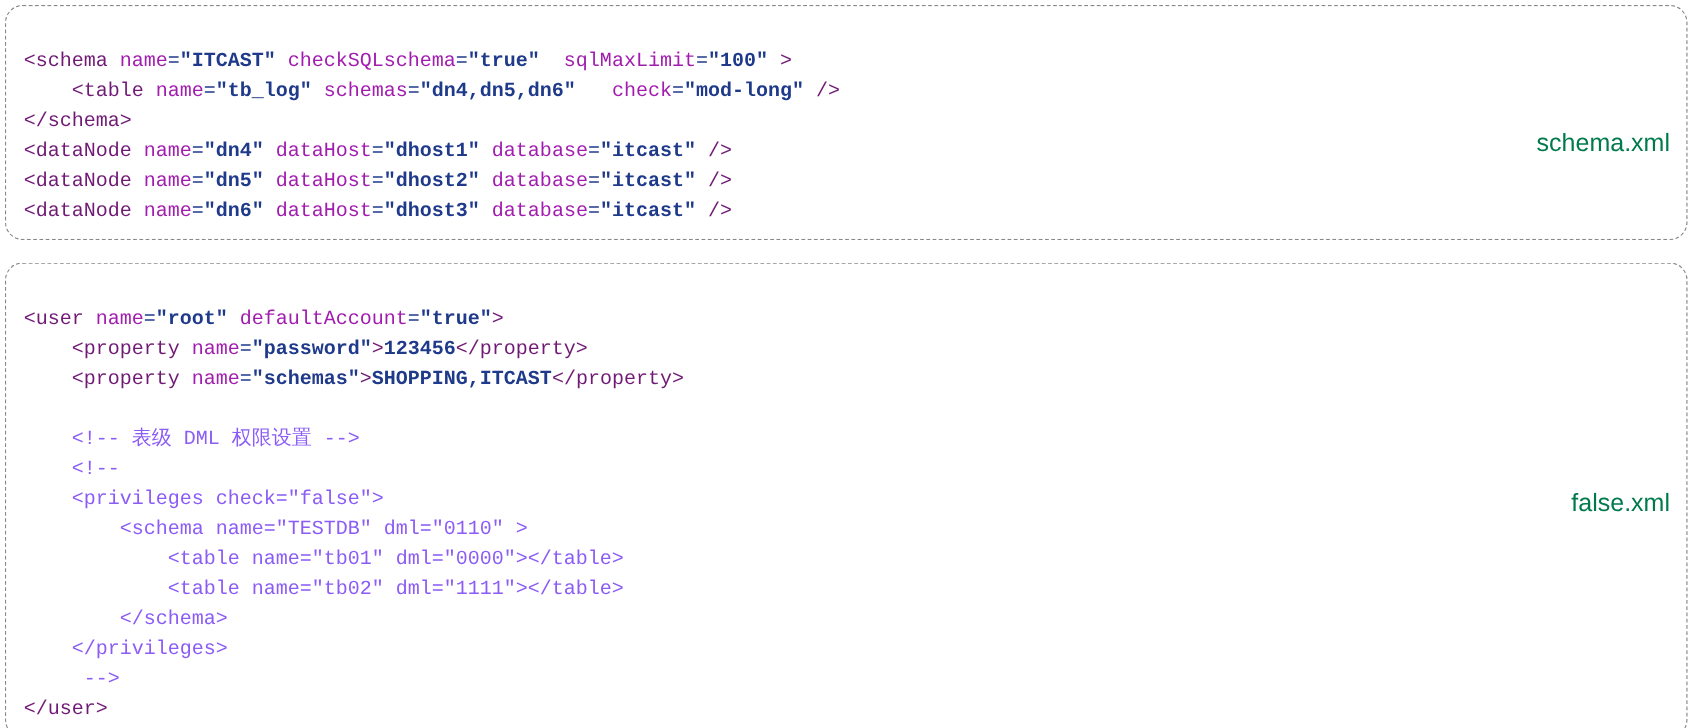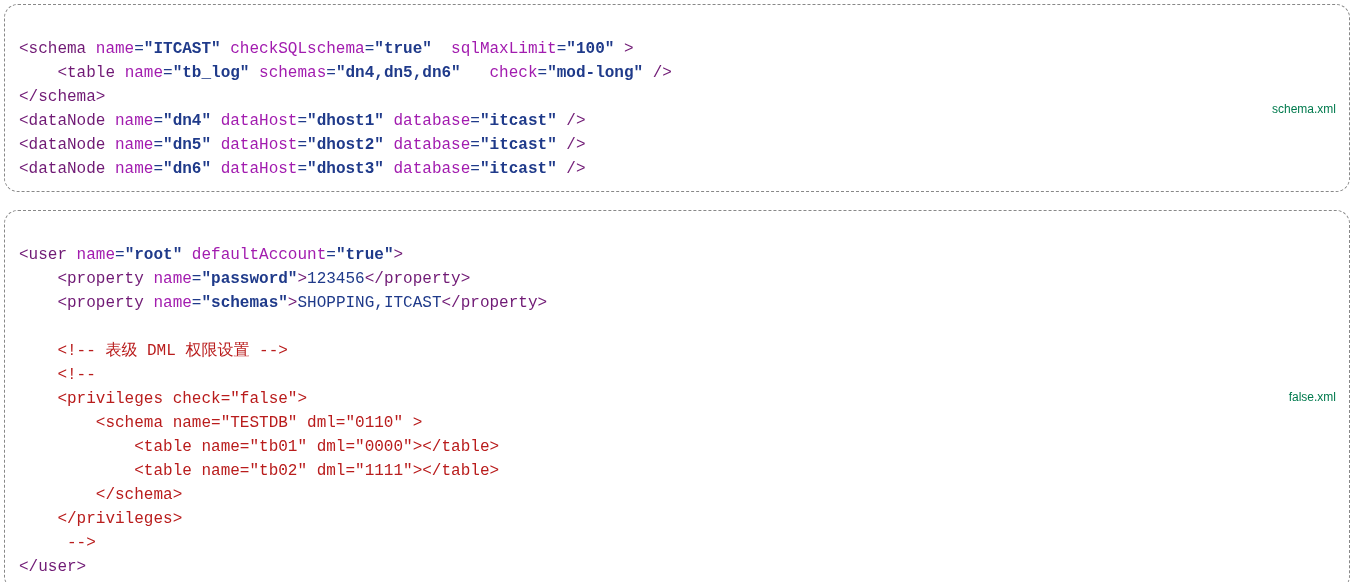--- a/index.html
+++ b/index.html
@@ -18,30 +18,30 @@
     margin-bottom: 18px;
     position: relative;
     white-space: pre;
     overflow: hidden;
   }
   .label {
     position: absolute;
     right: 18px;
     font-family: "Segoe UI", Arial, sans-serif;
     color: #007a4d;
-    font-size: 12px;
+    font-size: 20px;
   }
   .label1 { top: 100px; }
   .label2 { top: 388px; }
   .tag { color: #701a75; }       
   .attr { color: #a21caf; }      
   .eq { color: #1f3a8a; }
   .str { color: #1f3a8a; font-weight: bold; } 
-  .cmt { color: #b91c1c; }       
-  .bold { font-weight: normal; }
+  .cmt { color: #8b5cf6; }       
+  .bold { font-weight: bold; }
   .txt { color: #1f3a8a; }
 </style>
 </head>
 <body>
 
 <div class="block">
 <span class="tag"><span>&lt;schema </span></span><span class="attr">name</span><span class="eq">=</span><span class="str">"ITCAST"</span><span class="attr"> checkSQLschema</span><span class="eq">=</span><span class="str">"true"</span><span class="attr">  sqlMaxLimit</span><span class="eq">=</span><span class="str">"100"</span><span class="tag"> &gt;</span>
 <span class="tag">    &lt;table </span><span class="attr">name</span><span class="eq">=</span><span class="str">"tb_log"</span><span class="attr"> schemas</span><span class="eq">=</span><span class="str">"dn4,dn5,dn6"</span><span class="attr">   check</span><span class="eq">=</span><span class="str">"mod-long"</span><span class="tag"> /&gt;</span>
 <span class="tag">&lt;/schema&gt;</span>
 <span class="tag">&lt;dataNode </span><span class="attr">name</span><span class="eq">=</span><span class="str">"dn4"</span><span class="attr"> dataHost</span><span class="eq">=</span><span class="str">"dhost1"</span><span class="attr"> database</span><span class="eq">=</span><span class="str">"itcast"</span><span class="tag"> /&gt;</span>

